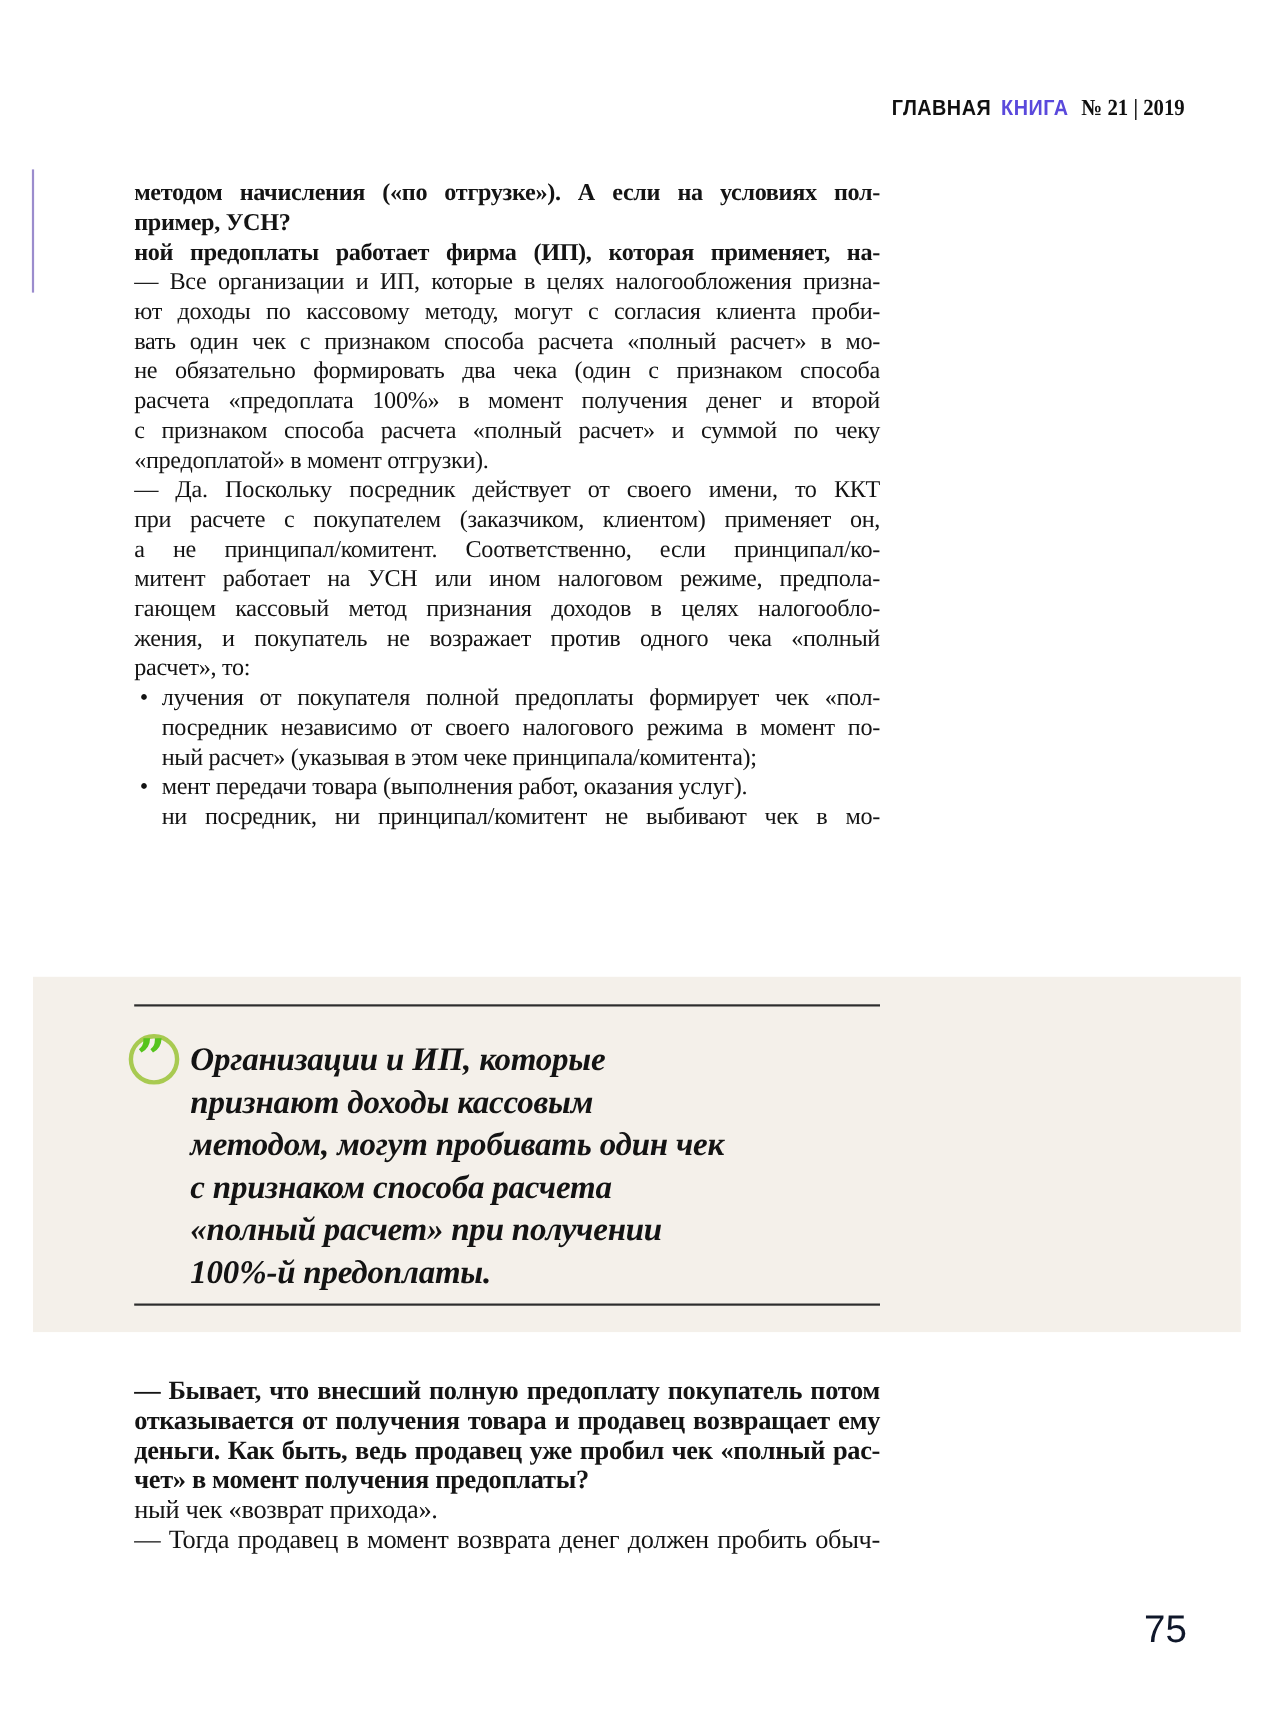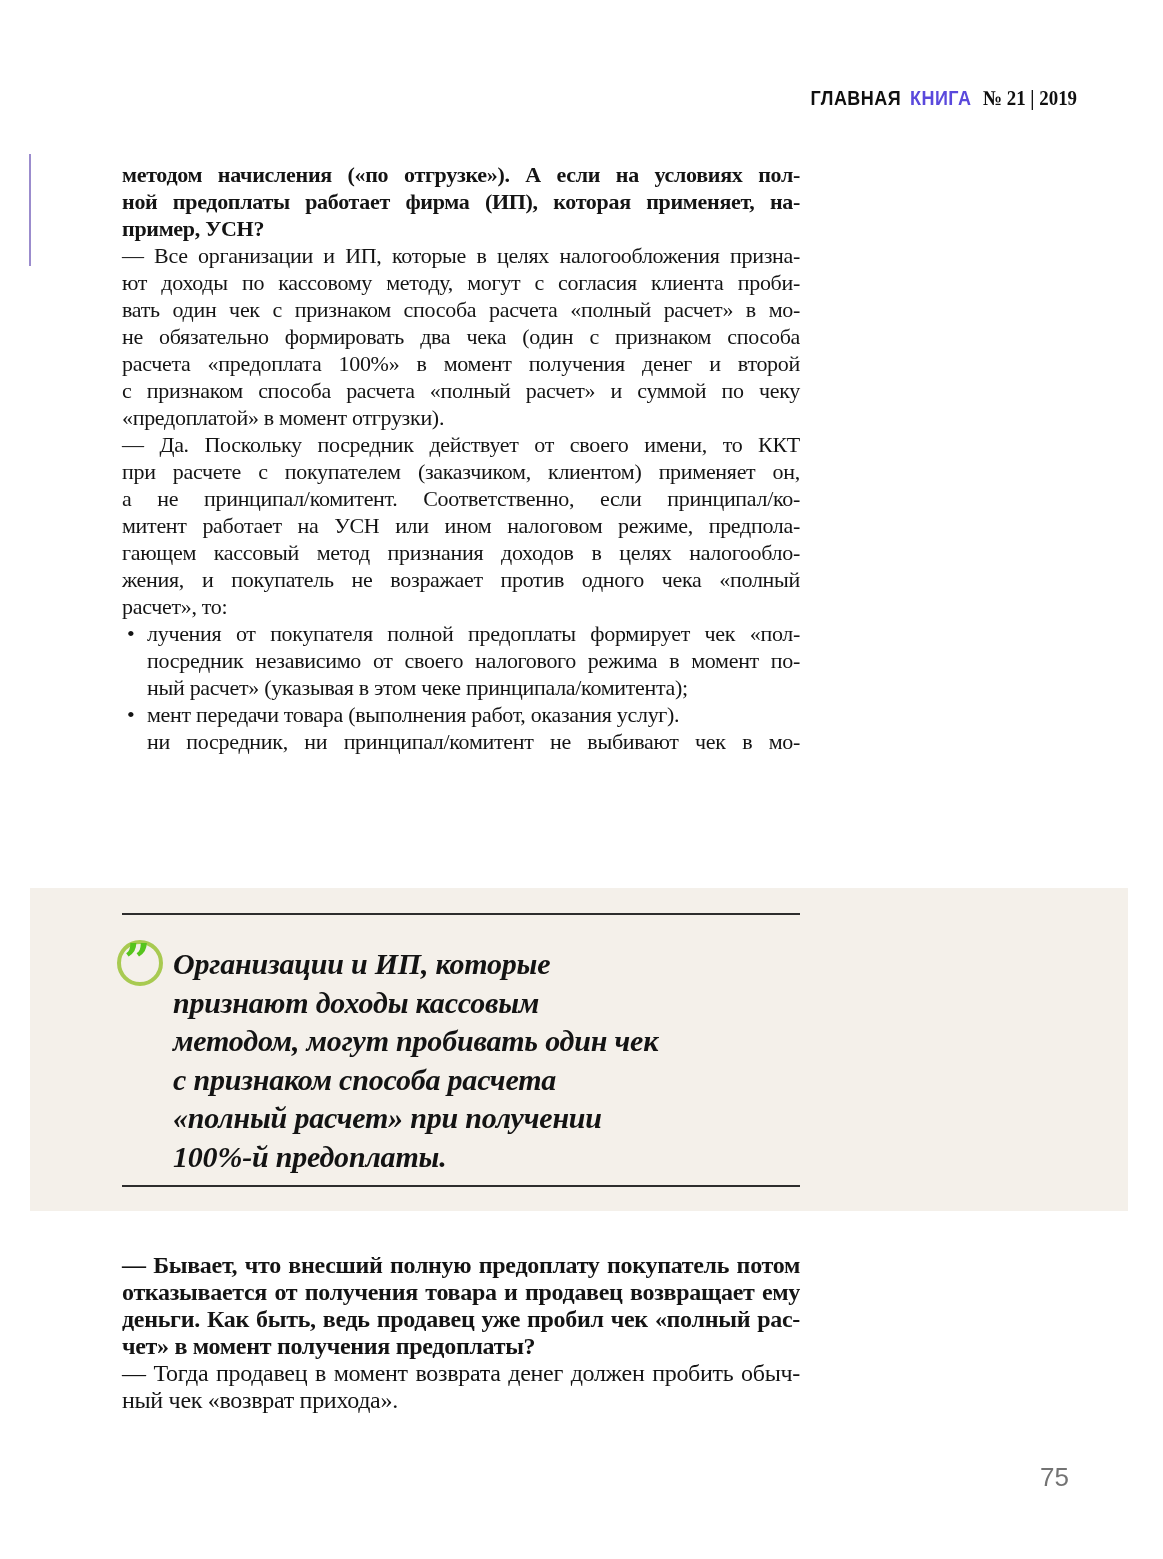--- a/index.html
+++ b/index.html
@@ -41,41 +41,41 @@
   .qicon{position:absolute;left:87px;top:52px;width:38px;height:38px;border:4px solid #a8ca51;border-radius:50%;}
   .qicon .glyph{
     position:absolute;left:3px;top:-6px;
     font-family:"DejaVu Serif",serif;font-weight:bold;
     font-size:46px;line-height:46px;color:#56c41d;
   }
   .qtext{position:absolute;left:143px;top:57px;font-weight:bold;font-style:italic;font-size:30px;line-height:38.5px;color:#131313;font-family:Liberation Serif, serif;}
   .qtext .qln{display:block;white-space:nowrap;letter-spacing:-0.2px;}
 
   
-  .pagenum{position:absolute;left:1040px;top:1462px;font-family:"Liberation Sans",sans-serif;font-size:26px;color:#737373;}
+  .pagenum{position:absolute;left:1040px;top:1462px;font-family:"Liberation Sans",sans-serif;font-size:35px;color:#0f172a;}
 </style>
 </head>
 <body>
 
 <div class="page">
 
   <header class="masthead">
     <span class="brand-black">ГЛАВНАЯ</span>
     <span class="brand-purple">КНИГА</span>
     <span class="issue">№ 21 | 2019</span>
   </header>
 
   <div class="accent-line"></div>
 
   <main class="column">
 
     <p class="para bold">
       <span class="ln">методом начисления («по отгрузке»). А если на условиях пол-</span>
+      <span class="ln last">пример, УСН?</span>
       <span class="ln">ной предоплаты работает фирма (ИП), которая применяет, на-</span>
-      <span class="ln last">пример, УСН?</span>
     </p>
 
     <p class="para">
       <span class="ln">— Все организации и ИП, которые в целях налогообложения призна-</span>
       <span class="ln">ют доходы по кассовому методу, могут с согласия клиента проби-</span>
       <span class="ln">вать один чек с признаком способа расчета «полный расчет» в мо-</span>
       <span class="ln">не обязательно формировать два чека (один с признаком способа</span>
       <span class="ln">расчета «предоплата 100%» в момент получения денег и второй</span>
       <span class="ln">с признаком способа расчета «полный расчет» и суммой по чеку</span>
       <span class="ln last">«предоплатой» в момент отгрузки).</span>
@@ -124,20 +124,20 @@
   </section>
 
   <section class="bottom-section">
     <p class="para bold">
       <span class="ln">— Бывает, что внесший полную предоплату покупатель потом</span>
       <span class="ln">отказывается от получения товара и продавец возвращает ему</span>
       <span class="ln">деньги. Как быть, ведь продавец уже пробил чек «полный рас-</span>
       <span class="ln last">чет» в момент получения предоплаты?</span>
     </p>
     <p class="para">
+      <span class="ln last">ный чек «возврат прихода».</span>
       <span class="ln">— Тогда продавец в момент возврата денег должен пробить обыч-</span>
-      <span class="ln last">ный чек «возврат прихода».</span>
     </p>
   </section>
 
   <div class="pagenum">75</div>
 
 </div>
 
 </body></html>

